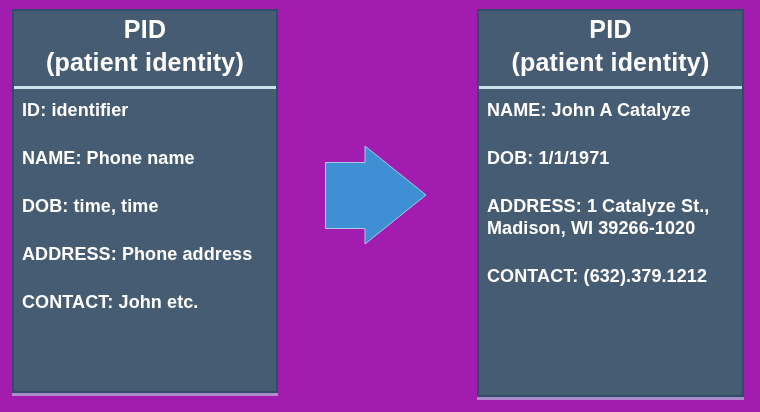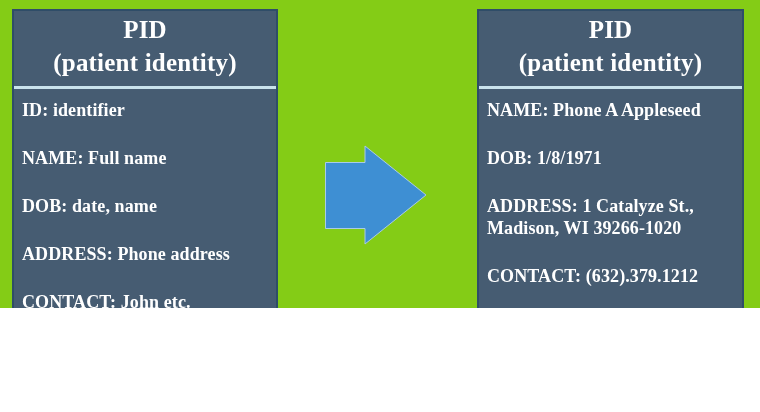--- a/index.html
+++ b/index.html
@@ -11,23 +11,23 @@
     --text: #FFFFFF;
   }
   html, body {
     margin: 0;
     padding: 0;
     background: #FFFFFF;
   }
   .stage {
     position: relative;
     width: 760px;
-    height: 308px;
-    background: #84cc16;
-    font-family: Liberation Serif, serif;
+    height: 412px;
+    background: #a21caf;
+    font-family: Liberation Sans, sans-serif;
     overflow: hidden;
   }
   .card {
     position: absolute;
     box-sizing: border-box;
     background: var(--card-bg, #465C72);
     border: 2px solid var(--card-border, #2F4D68);
     box-shadow: 0 3px 0 rgba(176, 202, 218, 0.65);
     color: var(--text, #FFFFFF);
   }
@@ -88,39 +88,39 @@
 
 <div class="stage">
 
   <div class="card left">
     <div class="card-header">
       <div>PID</div>
       <div>(patient identity)</div>
     </div>
     <div class="card-fields">
       <div>ID: identifier</div>
-      <div>NAME: Full name</div>
-      <div>DOB: date, name</div>
+      <div>NAME: Phone name</div>
+      <div>DOB: time, time</div>
       <div>ADDRESS: Phone address</div>
       <div>CONTACT: John etc.</div>
     </div>
   </div>
 
   <div class="arrow-wrap">
     <svg viewBox="0 0 102 100" preserveAspectRatio="none" aria-hidden="true">
       <polygon class="arrow-shape" points="0.5,17.5 40,17.5 40,1 101,50 40,99 40,83.5 0.5,83.5"></polygon>
     </svg>
   </div>
 
   <div class="card right">
     <div class="card-header">
       <div>PID</div>
       <div>(patient identity)</div>
     </div>
     <div class="card-fields">
-      <div>NAME: Phone A Appleseed</div>
-      <div>DOB: 1/8/1971</div>
+      <div>NAME: John A Catalyze</div>
+      <div>DOB: 1/1/1971</div>
       <div>ADDRESS: 1 Catalyze St., Madison, WI 39266-1020</div>
       <div>CONTACT: (632).379.1212</div>
     </div>
   </div>
 
 </div>
 
 </body></html>

